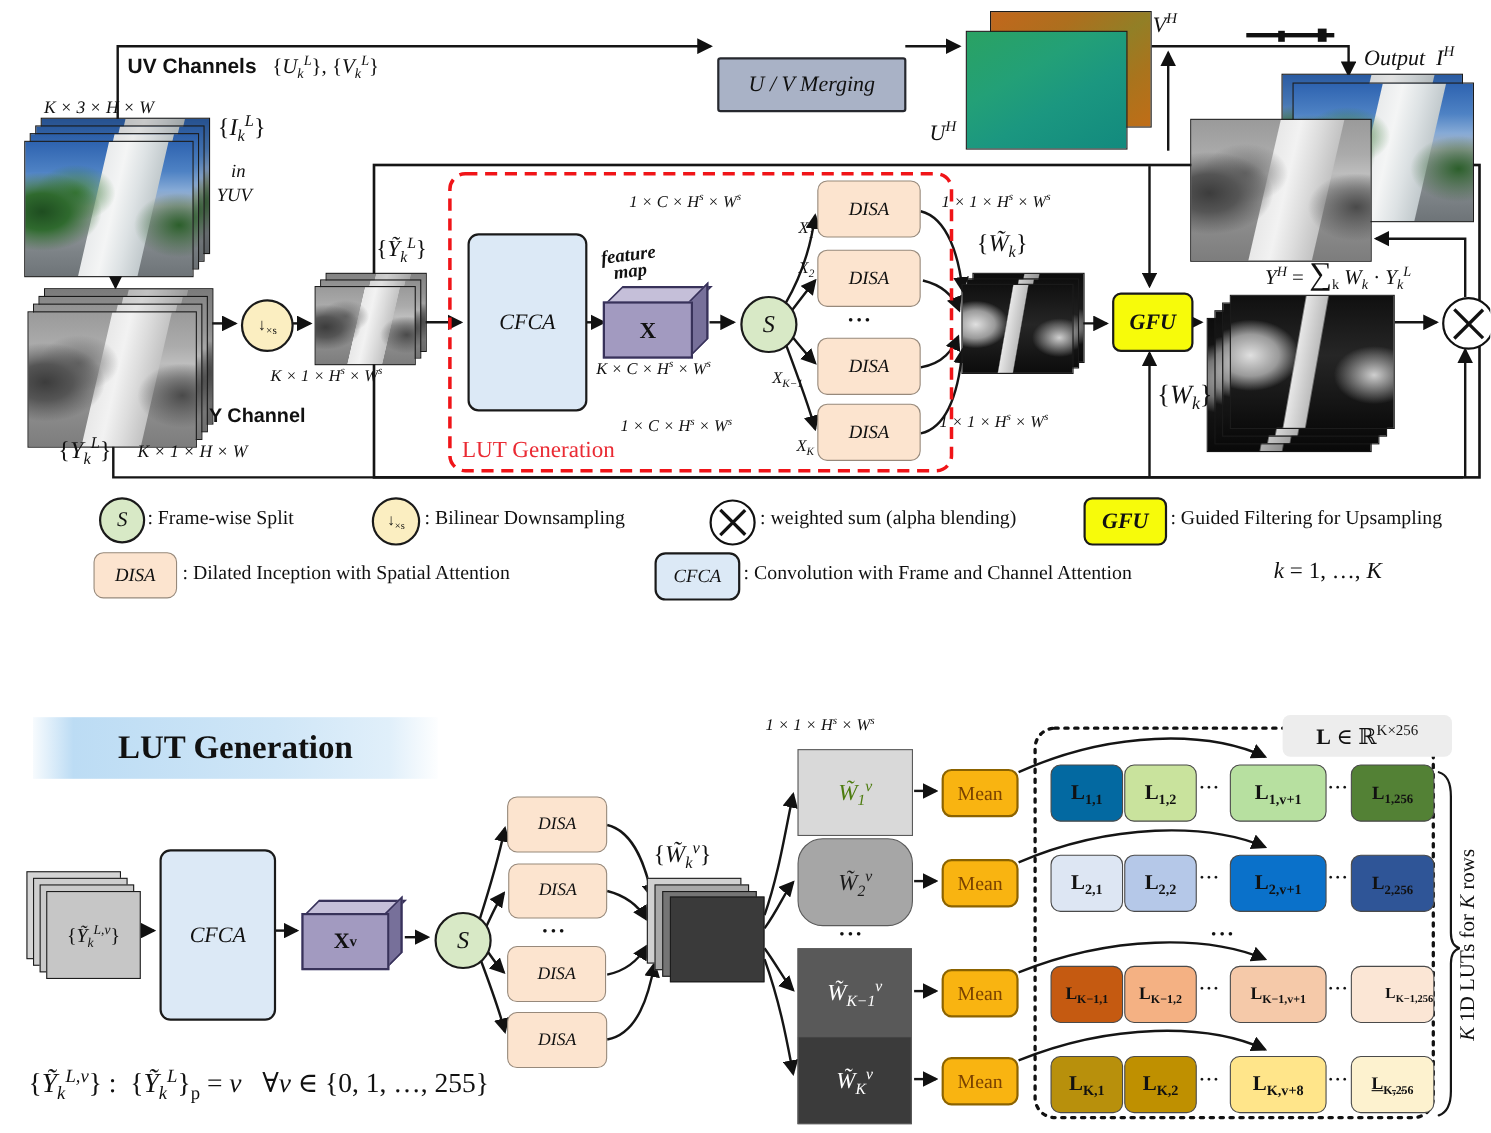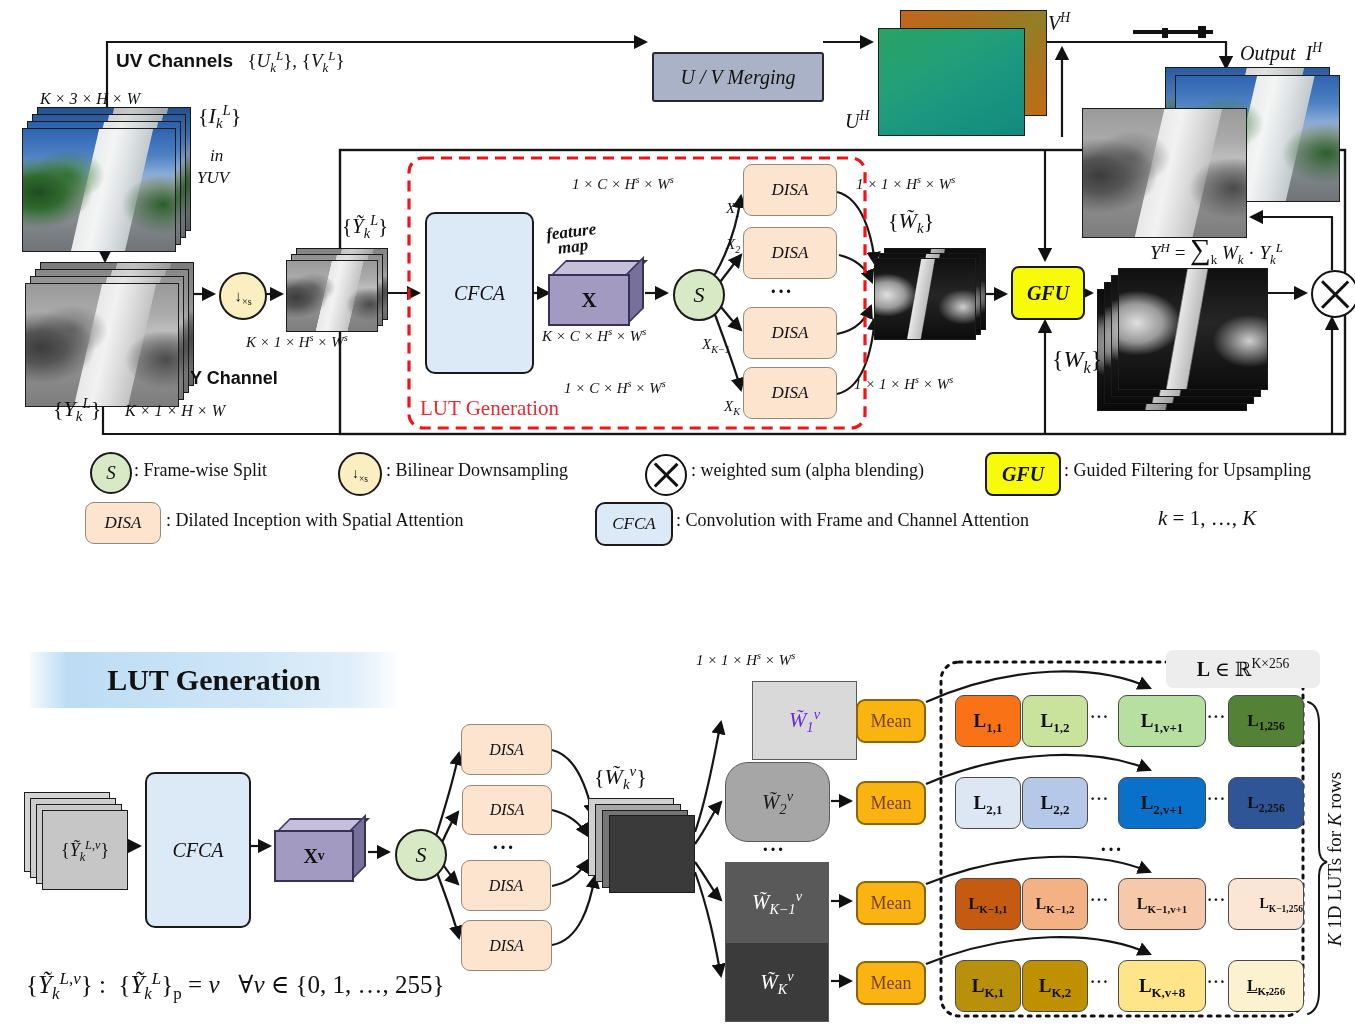--- a/index.html
+++ b/index.html
@@ -333,21 +333,21 @@
   <div class="txt" style="left:594px;top:764px;font-size:22px;">{<i>W̃<sub>k</sub><sup>v</sup></i>}</div>
   <div class="stack" style="left:588px;top:798px;width:106px;height:94px;">
     <div style="left:0;top:0;width:84px;height:76px;background:#d0d0d0;"></div>
     <div style="left:7px;top:6px;width:84px;height:76px;background:#a8a8a8;"></div>
     <div style="left:14px;top:12px;width:84px;height:76px;background:#757575;"></div>
     <div style="left:21px;top:17px;width:84px;height:76px;background:#3a3a3a;"></div>
   </div>
 
   <div class="txt dim" style="left:696px;top:652px;">1 × 1 × <i>H<sup>s</sup></i> × <i>W<sup>s</sup></i></div>
 
-  <div class="wmap" style="left: 752px; top: 681px; width: 103px; height: 77px; background: rgb(217, 217, 217); color: #6d28d9; justify-content: center;">
+  <div class="wmap" style="left: 725px; top: 681px; width: 103px; height: 77px; background: rgb(217, 217, 217); color: #4d7c0f; justify-content: center;">
       <span><i>W̃</i><sub>1</sub><sup>v</sup></span>
     </div>
   <div class="wmap" style="left: 725px; top: 762px; width: 103px; height: 78px; background: rgb(166, 166, 166); color: rgb(26, 26, 26); border-radius: 23px;">
       <span><i>W̃</i><sub>2</sub><sup>v</sup></span>
     </div>
   <div class="dots" style="left:762px;top:838px;">···</div>
   <div class="wmap" style="left: 725px; top: 862px; width: 102px; height: 78px; background: rgb(89, 89, 89); color: rgb(255, 255, 255);">
       <span><i>W̃</i><sub>K−1</sub><sup>v</sup></span>
     </div>
   <div class="wmap" style="left: 725px; top: 942px; width: 102px; height: 78px; background: rgb(59, 59, 59); color: rgb(255, 255, 255);">
@@ -364,21 +364,21 @@
       <span>Mean</span>
     </div>
   <div class="el mean boxc" style="left:856px;top:961px;width:66px;height:40px;">
       <span>Mean</span>
     </div>
 
   <div class="el boxc" style="left:1166px;top:650px;width:154px;height:38px;background:#ededed;border-radius:7px;font-size:20px;z-index:4;">
     <span><b>L</b> ∈ ℝ<sup>K×256</sup></span>
   </div>
 
-  <div class="lutcell" style="left: 955px; top: 695px; width: 64px; height: 50px; background: #f97316;">
+  <div class="lutcell" style="left: 955px; top: 695px; width: 64px; height: 50px; background: #0369a1;">
       <span><b>L</b><sub>1,1</sub></span>
     </div>
   <div class="lutcell" style="left: 1022px; top: 695px; width: 64px; height: 50px; background: rgb(201, 227, 157);">
       <span><b>L</b><sub>1,2</sub></span>
     </div>
   <div class="dots" style="left:1090px;top:708px;font-size:16px;">···</div>
   <div class="lutcell" style="left: 1118px; top: 695px; width: 86px; height: 50px; background: rgb(183, 224, 160);">
       <span><b>L</b><sub>1,v+1</sub></span>
     </div>
   <div class="dots" style="left:1207px;top:708px;font-size:16px;">···</div>

